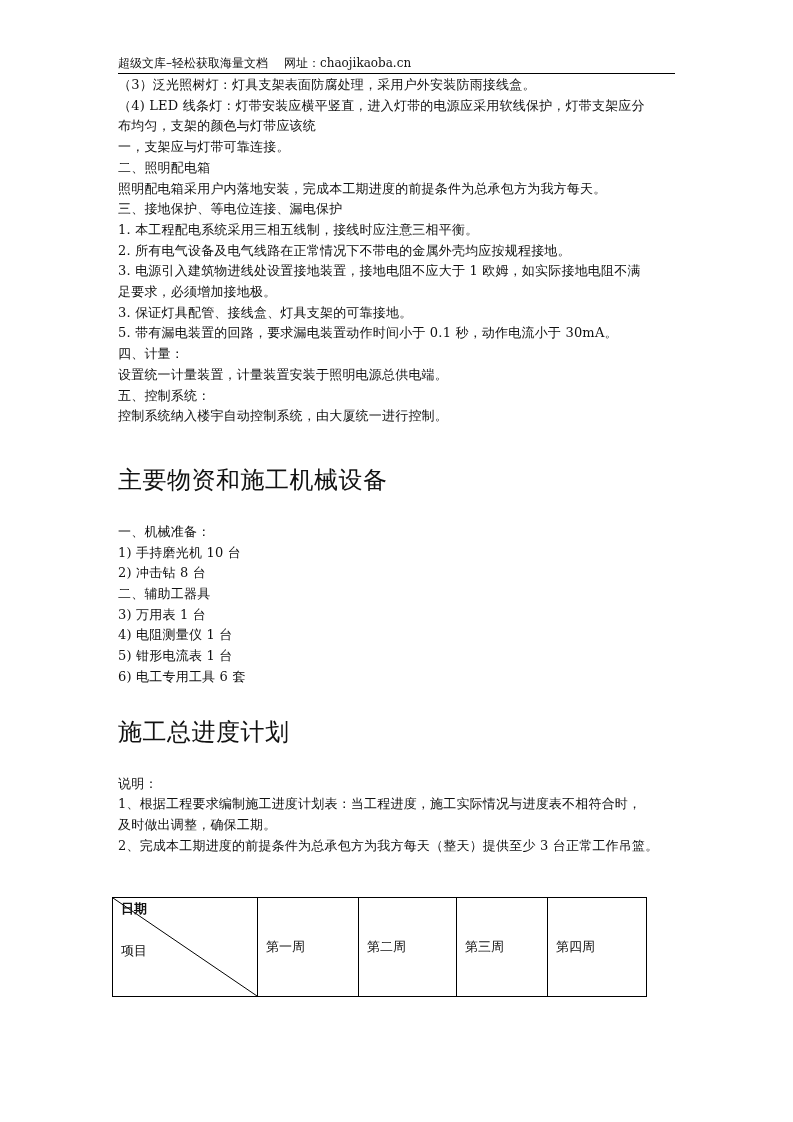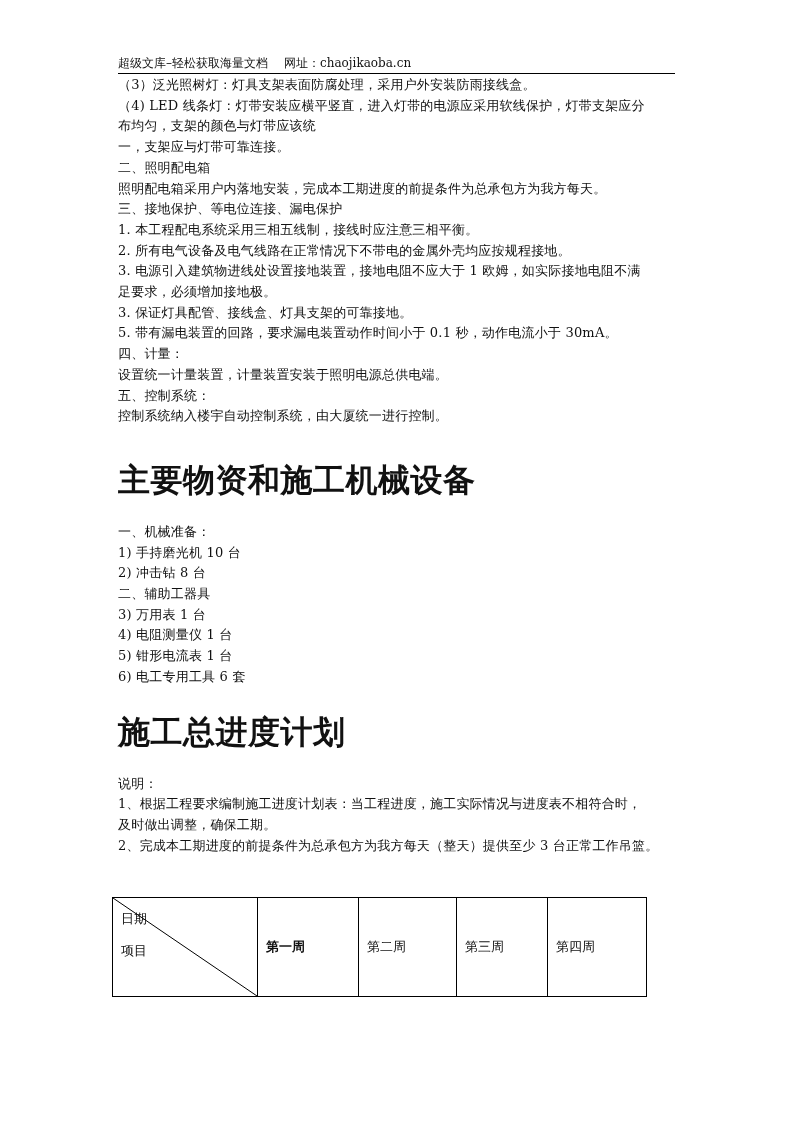--- a/index.html
+++ b/index.html
@@ -3,30 +3,30 @@
 <meta charset="utf-8">
 <style>
   html, body { margin: 0; padding: 0; background: #ffffff; }
   body { width: 793px; height: 1122px; position: relative; overflow: hidden;
          font-family: "DejaVu Serif", "Liberation Serif", serif; color: #111; }
   .page-header { position: absolute; left: 118px; top: 55px; width: 557px; height: 18px;
                  border-bottom: 1px solid #000; text-align: left; font-size: 12px; line-height: 16px; }
   .page-header .site { margin-left: 16px; }
   .content { position: absolute; left: 118px; top: 75px; width: 560px; }
   .line { font-size: 13px; line-height: 20.7px; white-space: nowrap; letter-spacing: 0.2px; }
-  .h1 { font-size: 32px; line-height: 40px; font-weight: bold; margin: 0; white-space: nowrap; letter-spacing: 0.5px; }
+  .h1 { font-size: 24px; line-height: 40px; font-weight: normal; margin: 0; white-space: nowrap; letter-spacing: 0.5px; }
   .sec1-title { margin-top: 33px; margin-bottom: 22px; }
   .sec2-title { margin-top: 24px; margin-bottom: 22px; }
   table.schedule { position: absolute; left: 112px; top: 897px; border-collapse: collapse; font-size: 13px; }
   table.schedule td { border: 1px solid #000; height: 98px; padding: 0 8px; vertical-align: middle; }
   td.diag { width: 128px; position: relative; padding: 0; }
   td.diag svg { position: absolute; left: 0; top: 0; width: 100%; height: 100%; }
-  td.diag .date { position: absolute; left: 8px; top: 12px; }
+  td.diag .date { position: absolute; left: 8px; top: 2px; font-weight: bold; }
   td.diag .item { position: absolute; left: 8px; top: 44px; }
-  td.w1 { width: 84px; font-weight: bold; } td.w2 { width: 81px; } td.w3 { width: 74px; } td.w4 { width: 82px; }
+  td.w1 { width: 84px; } td.w2 { width: 81px; } td.w3 { width: 74px; } td.w4 { width: 82px; }
 </style>
 </head>
 <body>
 
 <div class="page-header">
   <span>超级文库–轻松获取海量文档</span><span class="site">网址：chaojikaoba.cn</span>
 </div>
 
 <div class="content">
   <div>

